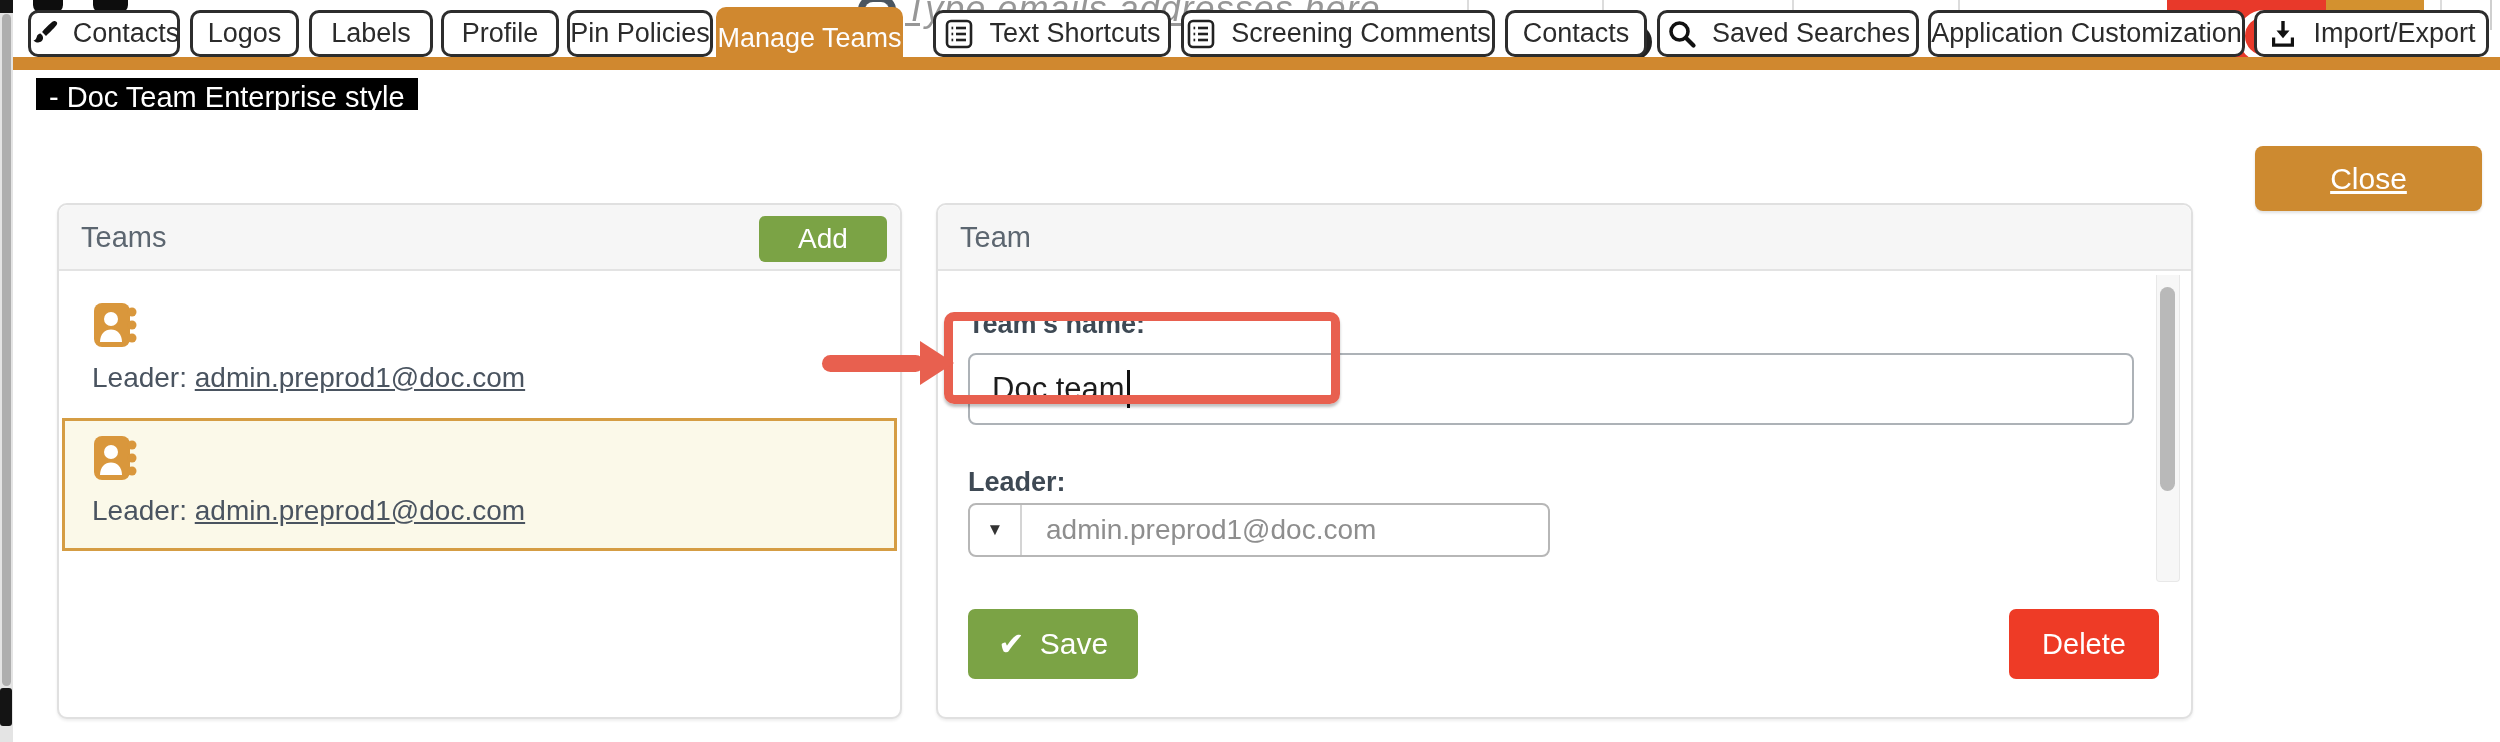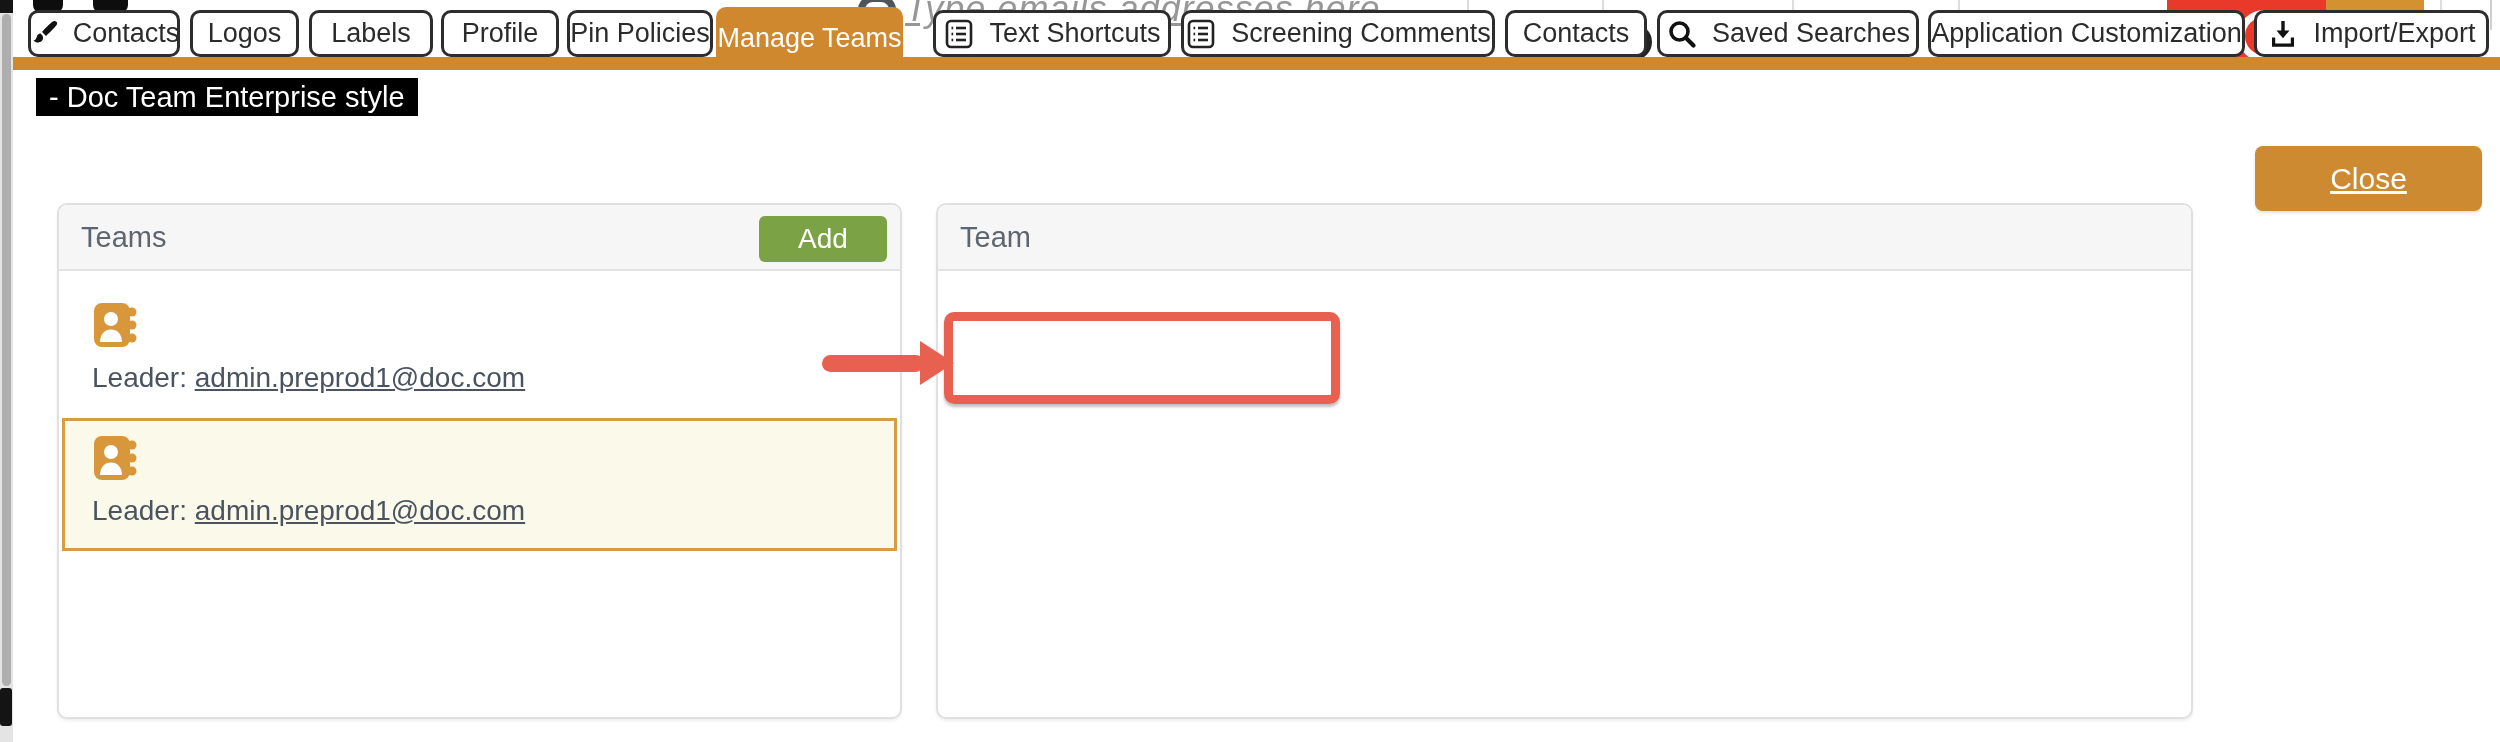--- a/index.html
+++ b/index.html
@@ -29,21 +29,21 @@
 
   
   .tab{position:absolute;top:10px;height:47px;background:#fff;border:3px solid #2d2d2d;border-radius:10px;
     box-sizing:border-box;display:flex;align-items:center;justify-content:center;gap:14px;
     font-size:27px;color:#2b2b2b;z-index:3;white-space:nowrap;}
   .tab.active{top:7px;height:63px;background:#d0882f;border:none;color:#fdfdfd;border-radius:10px 10px 4px 4px;z-index:2;}
   .tab .ticon{display:flex;align-items:center;}
   .tabbar-underline{position:absolute;left:13px;top:57px;width:2487px;height:13px;background:#d0882f;z-index:2;}
 
   
-  .style-banner{position:absolute;left:36px;top:78px;height:38px;background:#000;color:#fff;
+  .style-banner{position:absolute;left:36px;top:78px;height:32px;background:#000;color:#fff;
     font-size:29px;line-height:38px;padding:0 13px;z-index:3;white-space:nowrap;}
   .close-btn{position:absolute;left:2255px;top:146px;width:227px;height:65px;background:#cd8a30;
     border-radius:8px;color:#fff;font-size:30px;display:flex;align-items:center;justify-content:center;
     z-index:3;box-shadow:0 2px 3px rgba(0,0,0,0.12);cursor:pointer;text-decoration:underline;}
 
   
   .panel{position:absolute;top:172px;height:516px;background:#fff;border:2px solid #e0e0e0;border-radius:10px;
     box-sizing:border-box;z-index:3;box-shadow:0 2px 3px rgba(0,0,0,0.07);margin-top:31px;}
   .panel-teams{left:57px;width:845px;}
   .panel-team{left:936px;width:1257px;}
@@ -234,19 +234,39 @@
           <a>admin.preprod1@doc.com</a>
         </div>
       </div>
     </div>
   </div>
 
   <div class="panel panel-team">
     <div class="panel-header">
       <span>Team</span>
     </div>
+    <div class="panel-body">
+      <div class="field-label" style="top:38px">Team's name:</div>
+      <div class="name-input">
+        <span>Doc team</span>
+        <span class="text-cursor"></span>
+      </div>
+      <div class="field-label" style="top:196px">Leader:</div>
+      <div class="combo">
+        <div class="combo-caret">▼</div>
+        <div class="combo-value">admin.preprod1@doc.com</div>
+      </div>
+      <div class="save-btn">
+        <span class="save-check">✔</span>
+        <span>Save</span>
+      </div>
+      <div class="delete-btn">Delete</div>
+      <div class="inner-scroll-track">
+        <div class="inner-scroll-thumb"></div>
+      </div>
+    </div>
   </div>
 
   <div class="annot-box"></div>
   <div class="annot-arrow-shaft"></div>
   <div class="annot-arrow-head"></div>
 
 </div>
 
 </body></html>

